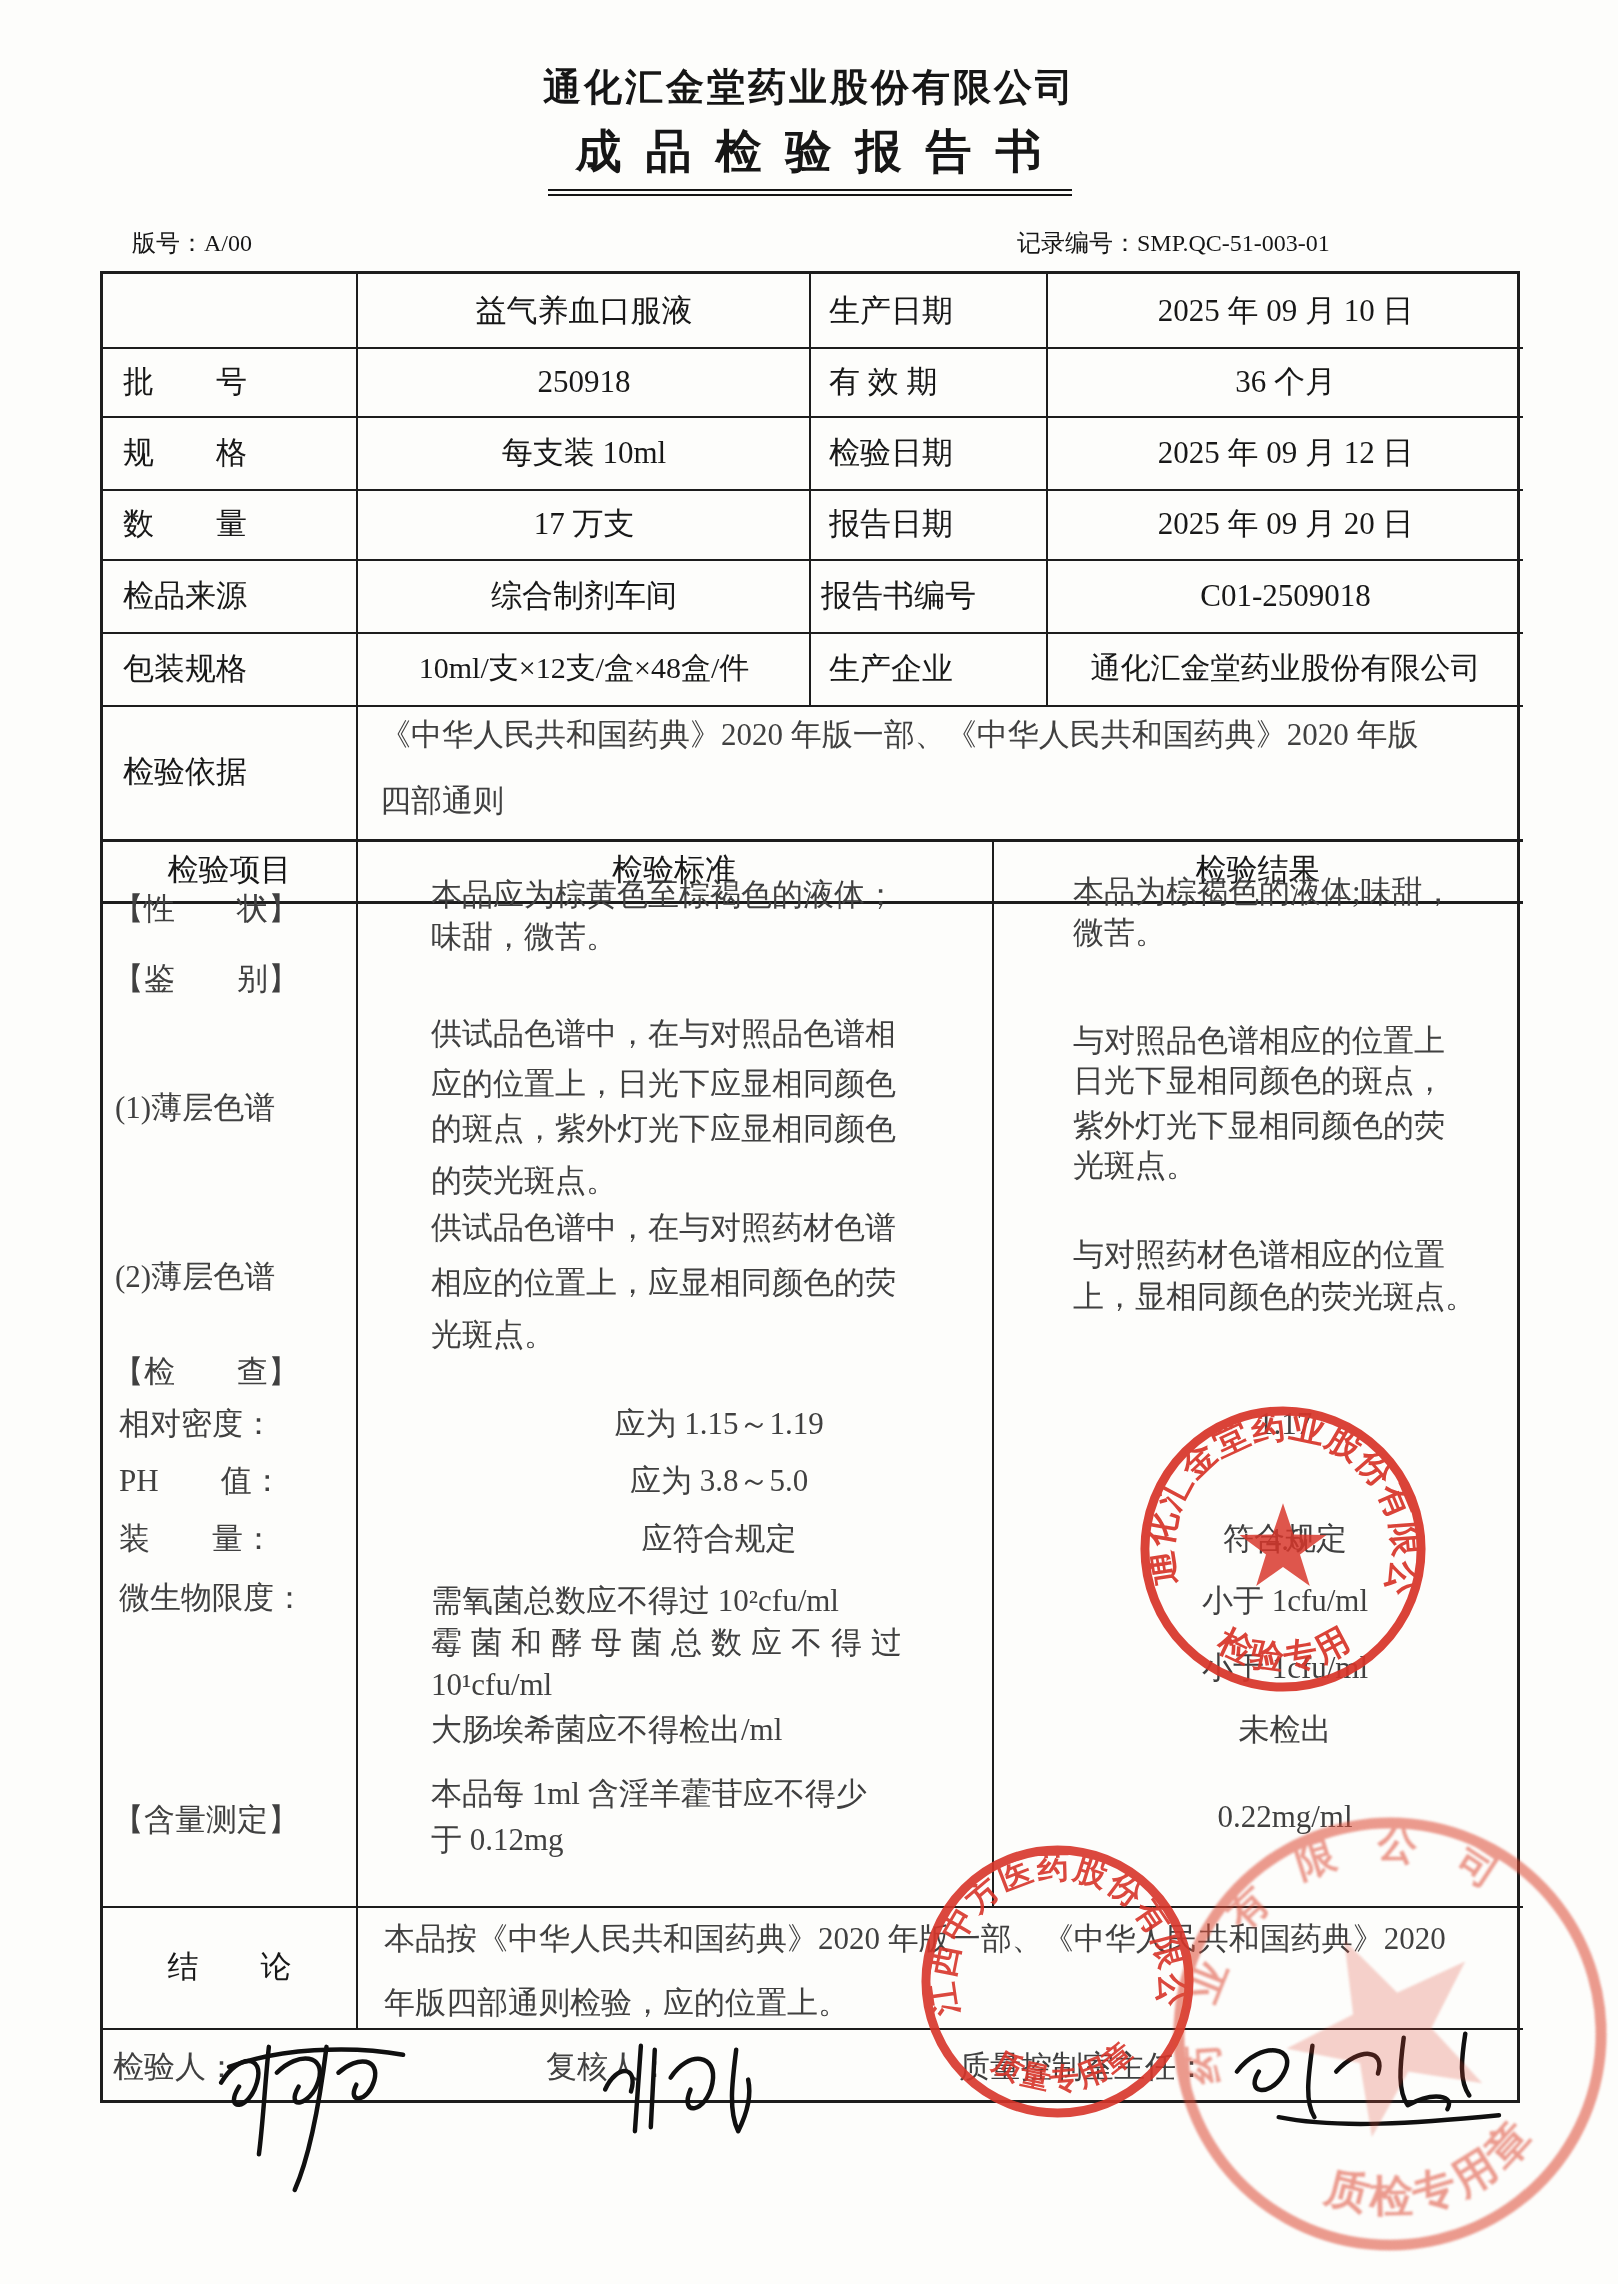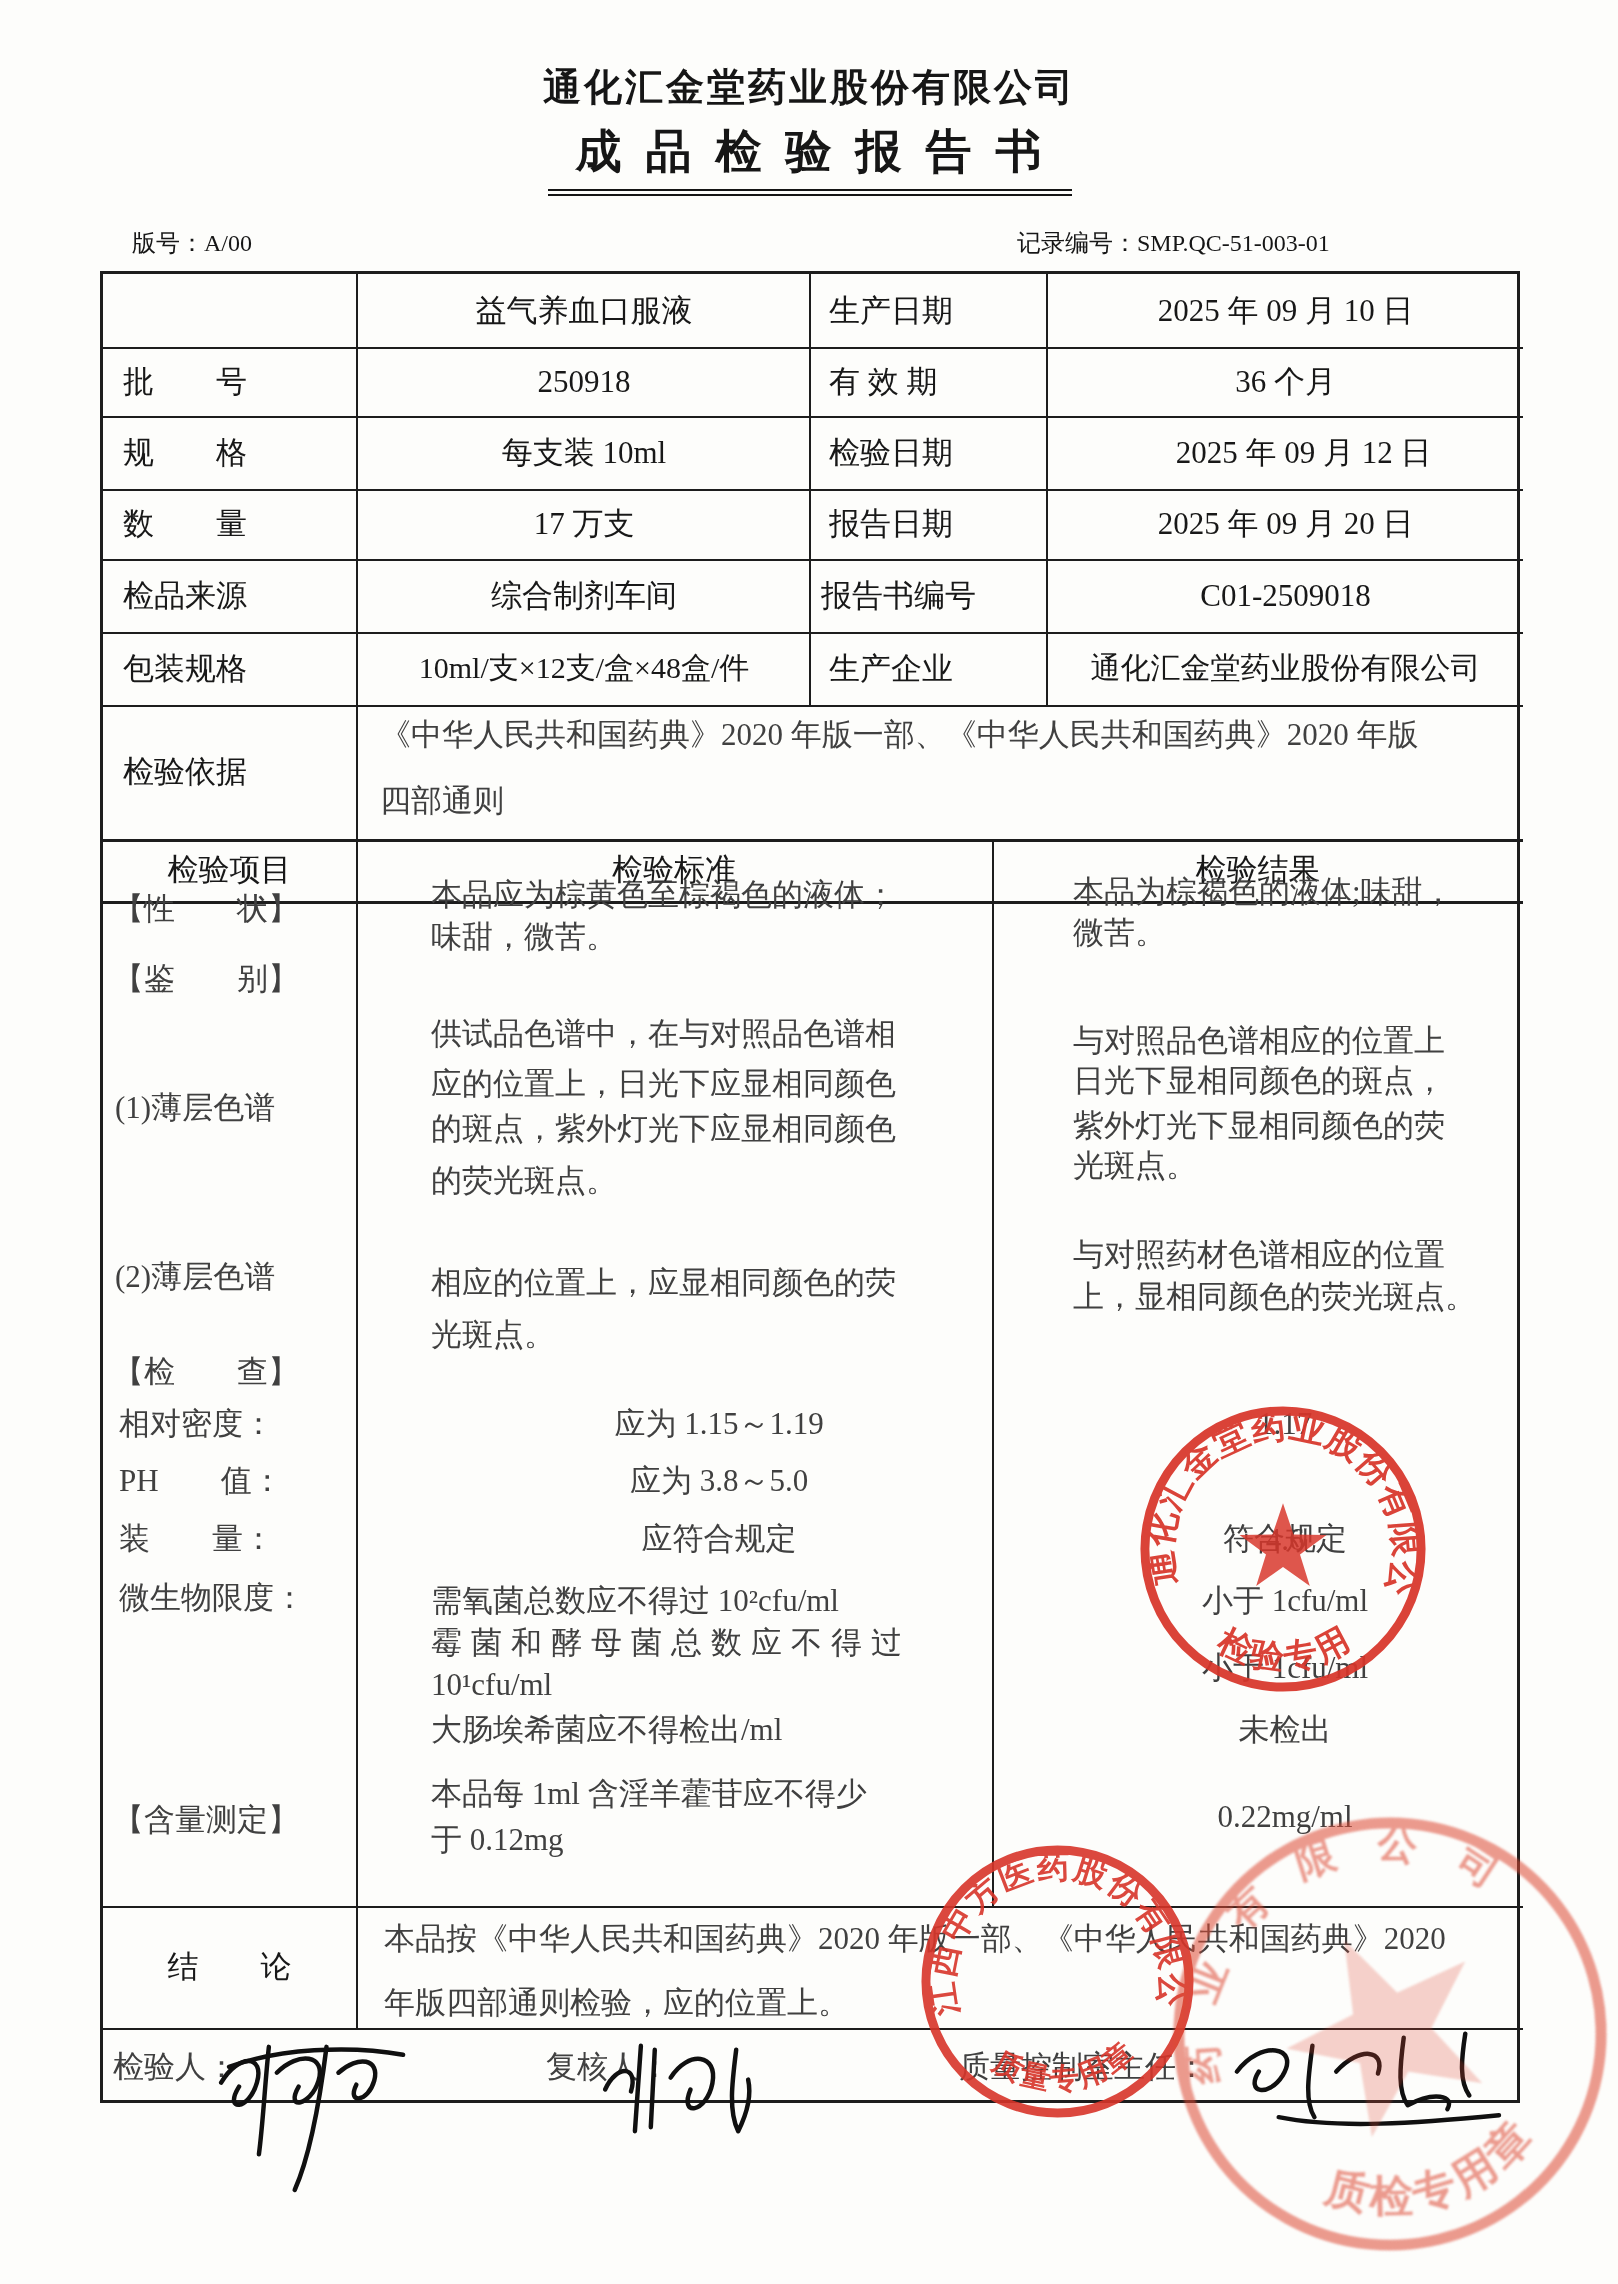--- a/index.html
+++ b/index.html
@@ -60,21 +60,21 @@
     <div class="cell ctr" style="left:945px;top:0;width:475px;height:73px;">2025 年 09 月 10 日</div>
 
     <div class="cell" style="left:20px;top:73px;width:229px;height:70px;">批　　号</div>
     <div class="cell ctr" style="left:255px;top:73px;width:452px;height:70px;">250918</div>
     <div class="cell" style="left:726px;top:73px;width:215px;height:70px;">有 效 期</div>
     <div class="cell ctr" style="left:945px;top:73px;width:475px;height:70px;">36 个月</div>
 
     <div class="cell" style="left:20px;top:142px;width:229px;height:73px;">规　　格</div>
     <div class="cell ctr" style="left:255px;top:142px;width:452px;height:73px;">每支装 10ml</div>
     <div class="cell" style="left:726px;top:142px;width:215px;height:73px;">检验日期</div>
-    <div class="cell ctr" style="left:945px;top:142px;width:475px;height:73px;padding-left:18px;">2025 年 09 月 12 日</div>
+    <div class="cell ctr" style="left:945px;top:142px;width:475px;height:73px;">2025 年 09 月 12 日</div>
 
     <div class="cell" style="left:20px;top:215px;width:229px;height:70px;">数　　量</div>
     <div class="cell ctr" style="left:255px;top:215px;width:452px;height:70px;">17 万支</div>
     <div class="cell" style="left:726px;top:215px;width:215px;height:70px;">报告日期</div>
     <div class="cell ctr" style="left:945px;top:215px;width:475px;height:70px;">2025 年 09 月 20 日</div>
 
     <div class="cell" style="left:20px;top:285px;width:229px;height:74px;">检品来源</div>
     <div class="cell" style="left:718px;top:285px;width:223px;height:74px;">报告书编号</div>
     <div class="cell ctr" style="left:255px;top:285px;width:452px;height:74px;">综合制剂车间</div>
     <div class="cell ctr" style="left:945px;top:285px;width:475px;height:74px;">C01-2509018</div>
@@ -104,20 +104,21 @@
     <div class="t" style="left:10px;top:1520px;">【含量测定】</div>
 
     <div class="t" style="left:328px;top:595px;">本品应为棕黄色至棕褐色的液体；</div>
     <div class="t" style="left:328px;top:637px;">味甜，微苦。</div>
 
     <div class="t" style="left:328px;top:734px;">供试品色谱中，在与对照品色谱相</div>
     <div class="t" style="left:328px;top:784px;">应的位置上，日光下应显相同颜色</div>
     <div class="t" style="left:328px;top:829px;">的斑点，紫外灯光下应显相同颜色</div>
     <div class="t" style="left:328px;top:881px;">的荧光斑点。</div>
 
+    <div class="t" style="left:328px;top:928px;">供试品色谱中，在与对照药材色谱</div>
     <div class="t" style="left:328px;top:983px;">相应的位置上，应显相同颜色的荧</div>
     <div class="t" style="left:328px;top:1035px;">光斑点。</div>
 
     <div class="t ctr" style="left:253px;top:1124px;width:636px;padding-left:90px;text-align:center;box-sizing:border-box;">应为 1.15～1.19</div>
     <div class="t ctr" style="left:253px;top:1181px;width:636px;padding-left:90px;text-align:center;box-sizing:border-box;">应为 3.8～5.0</div>
     <div class="t ctr" style="left:253px;top:1239px;width:636px;padding-left:90px;text-align:center;box-sizing:border-box;">应符合规定</div>
 
     <div class="t" style="left:328px;top:1301px;">需氧菌总数应不得过 10²cfu/ml</div>
     <div class="t spread" style="left:328px;top:1343px;">霉菌和酵母菌总数应不得过</div>
     <div class="t" style="left:328px;top:1385px;">10¹cfu/ml</div>

